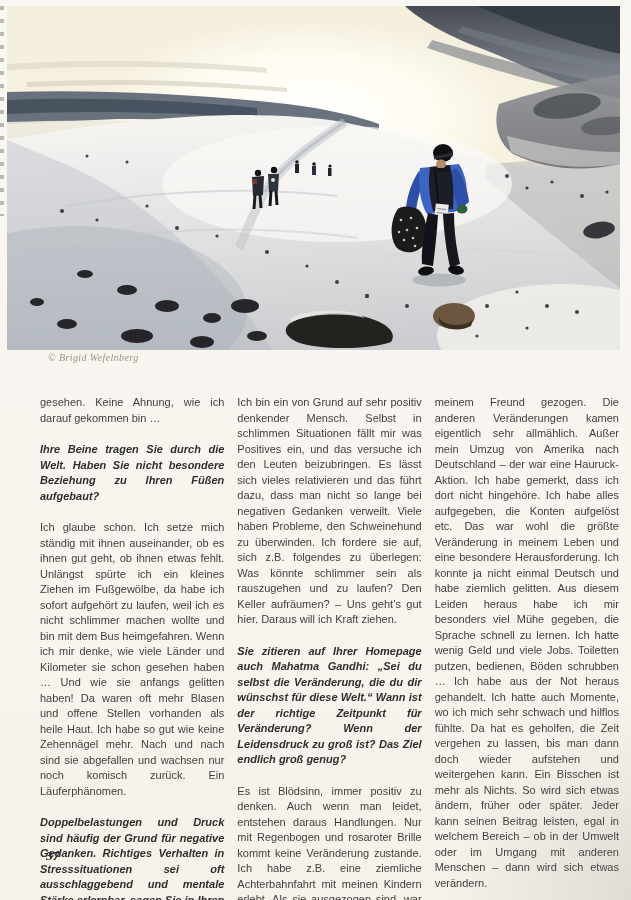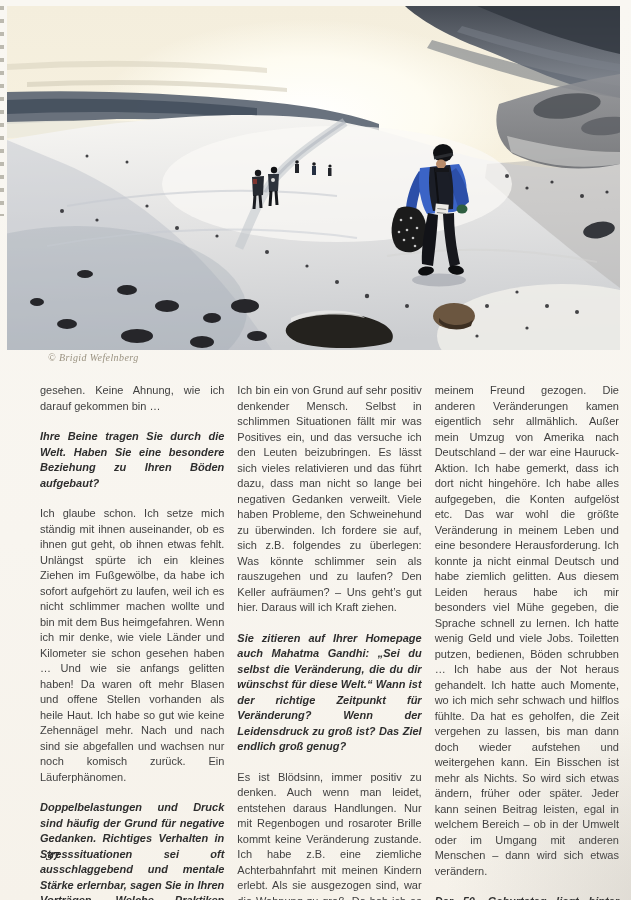--- a/index.html
+++ b/index.html
@@ -17,21 +17,21 @@
     font-family:"Liberation Serif",serif;font-style:italic;
     font-size:10px;color:#9a9280;letter-spacing:.4px;
   }
   
   .columns{
     position:absolute;left:40px;top:379px;width:579px;
     display:grid;grid-template-columns:repeat(3,1fr);column-gap:13px;
   }
   .col{min-width:0;}
   .col p{
-    margin:4px 0 15px 0;
+    margin:16px 0 15px 0;
     font-size:11px;line-height:15.5px;color:#3f3f3f;
     text-align:justify;
   }
   .col p.q{
     font-weight:700;font-style:italic;color:#2e2e2e;
   }
   .pagenum{
     position:absolute;left:46px;top:848px;
     font-family:"Liberation Serif",serif;font-style:italic;font-weight:600;
     font-size:13.5px;color:#2a2a2a;
@@ -226,21 +226,21 @@
         <ellipse cx="449" cy="264" rx="8" ry="4.5" fill="#0d0e10" transform="rotate(10 449 264)"></ellipse>
       </g>
     </svg>
   </figure>
 
   <div class="credit">© Brigid Wefelnberg</div>
 
   <main class="columns">
     <div class="col">
       <p class="p">gesehen. Keine Ahnung, wie ich darauf gekommen bin …</p>
-      <p class="q">Ihre Beine tragen Sie durch die Welt. Haben Sie eine besondere Beziehung zu Ihren Böden aufgebaut?</p>
+      <p class="q">Ihre Beine tragen Sie durch die Welt. Haben Sie nicht besondere Beziehung zu Ihren Füßen aufgebaut?</p>
       <p class="p">Ich glaube schon. Ich setze mich ständig mit ihnen auseinander, ob es ihnen gut geht, ob ihnen etwas fehlt. Unlängst spürte ich ein kleines Ziehen im Fußgewölbe, da habe ich sofort aufgehört zu laufen, weil ich es nicht schlimmer machen wollte und bin mit dem Bus heimgefahren. Wenn ich mir denke, wie viele Länder und Kilometer sie schon gesehen haben … Und wie sie anfangs gelitten haben! Da waren oft mehr Blasen und offene Stellen vorhanden als heile Haut. Ich habe so gut wie keine Zehennägel mehr. Nach und nach sind sie abgefallen und wachsen nur noch komisch zurück. Ein Läuferphänomen.</p>
       <p class="q">Doppelbelastungen und Druck sind häufig der Grund für negative Gedanken. Richtiges Verhalten in Stresssituationen sei oft ausschlaggebend und mentale Stärke erlernbar, sagen Sie in Ihren Vorträgen. Welche Praktiken wenden Sie an, wenn Sie spüren, dass sich Ihre Denkmuster dunkel färben?</p>
     </div>
     <div class="col">
       <p class="p">Ich bin ein von Grund auf sehr positiv denkender Mensch. Selbst in schlimmen Situationen fällt mir was Positives ein, und das versuche ich den Leuten beizubringen. Es lässt sich vieles relativieren und das führt dazu, dass man nicht so lange bei negativen Gedanken verweilt. Viele haben Probleme, den Schweinehund zu überwinden. Ich fordere sie auf, sich z.B. folgendes zu überlegen: Was könnte schlimmer sein als rauszugehen und zu laufen? Den Keller aufräumen? – Uns geht’s gut hier. Daraus will ich Kraft ziehen.</p>
       <p class="q">Sie zitieren auf Ihrer Homepage auch Mahatma Gandhi: „Sei du selbst die Veränderung, die du dir wünschst für diese Welt.“ Wann ist der richtige Zeitpunkt für Veränderung? Wenn der Leidensdruck zu groß ist? Das Ziel endlich groß genug?</p>
       <p class="p">Es ist Blödsinn, immer positiv zu denken. Auch wenn man leidet, entstehen daraus Handlungen. Nur mit Regenbogen und rosaroter Brille kommt keine Veränderung zustande. Ich habe z.B. eine ziemliche Achterbahnfahrt mit meinen Kindern erlebt. Als sie ausgezogen sind, war die Wohnung zu groß. Da hab ich es alleine gar nicht ausgehalten. Ich bin jetzt zu</p>
     </div>
     <div class="col">
       <p class="p">meinem Freund gezogen. Die anderen Veränderungen kamen eigentlich sehr allmählich. Außer mein Umzug von Amerika nach Deutschland – der war eine Hauruck-Aktion. Ich habe gemerkt, dass ich dort nicht hingehöre. Ich habe alles aufgegeben, die Konten aufgelöst etc. Das war wohl die größte Veränderung in meinem Leben und eine besondere Herausforderung. Ich konnte ja nicht einmal Deutsch und habe ziemlich gelitten. Aus diesem Leiden heraus habe ich mir besonders viel Mühe gegeben, die Sprache schnell zu lernen. Ich hatte wenig Geld und viele Jobs. Toiletten putzen, bedienen, Böden schrubben … Ich habe aus der Not heraus gehandelt. Ich hatte auch Momente, wo ich mich sehr schwach und hilflos fühlte. Da hat es geholfen, die Zeit vergehen zu lassen, bis man dann doch wieder aufstehen und weitergehen kann. Ein Bisschen ist mehr als Nichts. So wird sich etwas ändern, früher oder später. Jeder kann seinen Beitrag leisten, egal in welchem Bereich – ob in der Umwelt oder im Umgang mit anderen Menschen – dann wird sich etwas verändern.</p>

